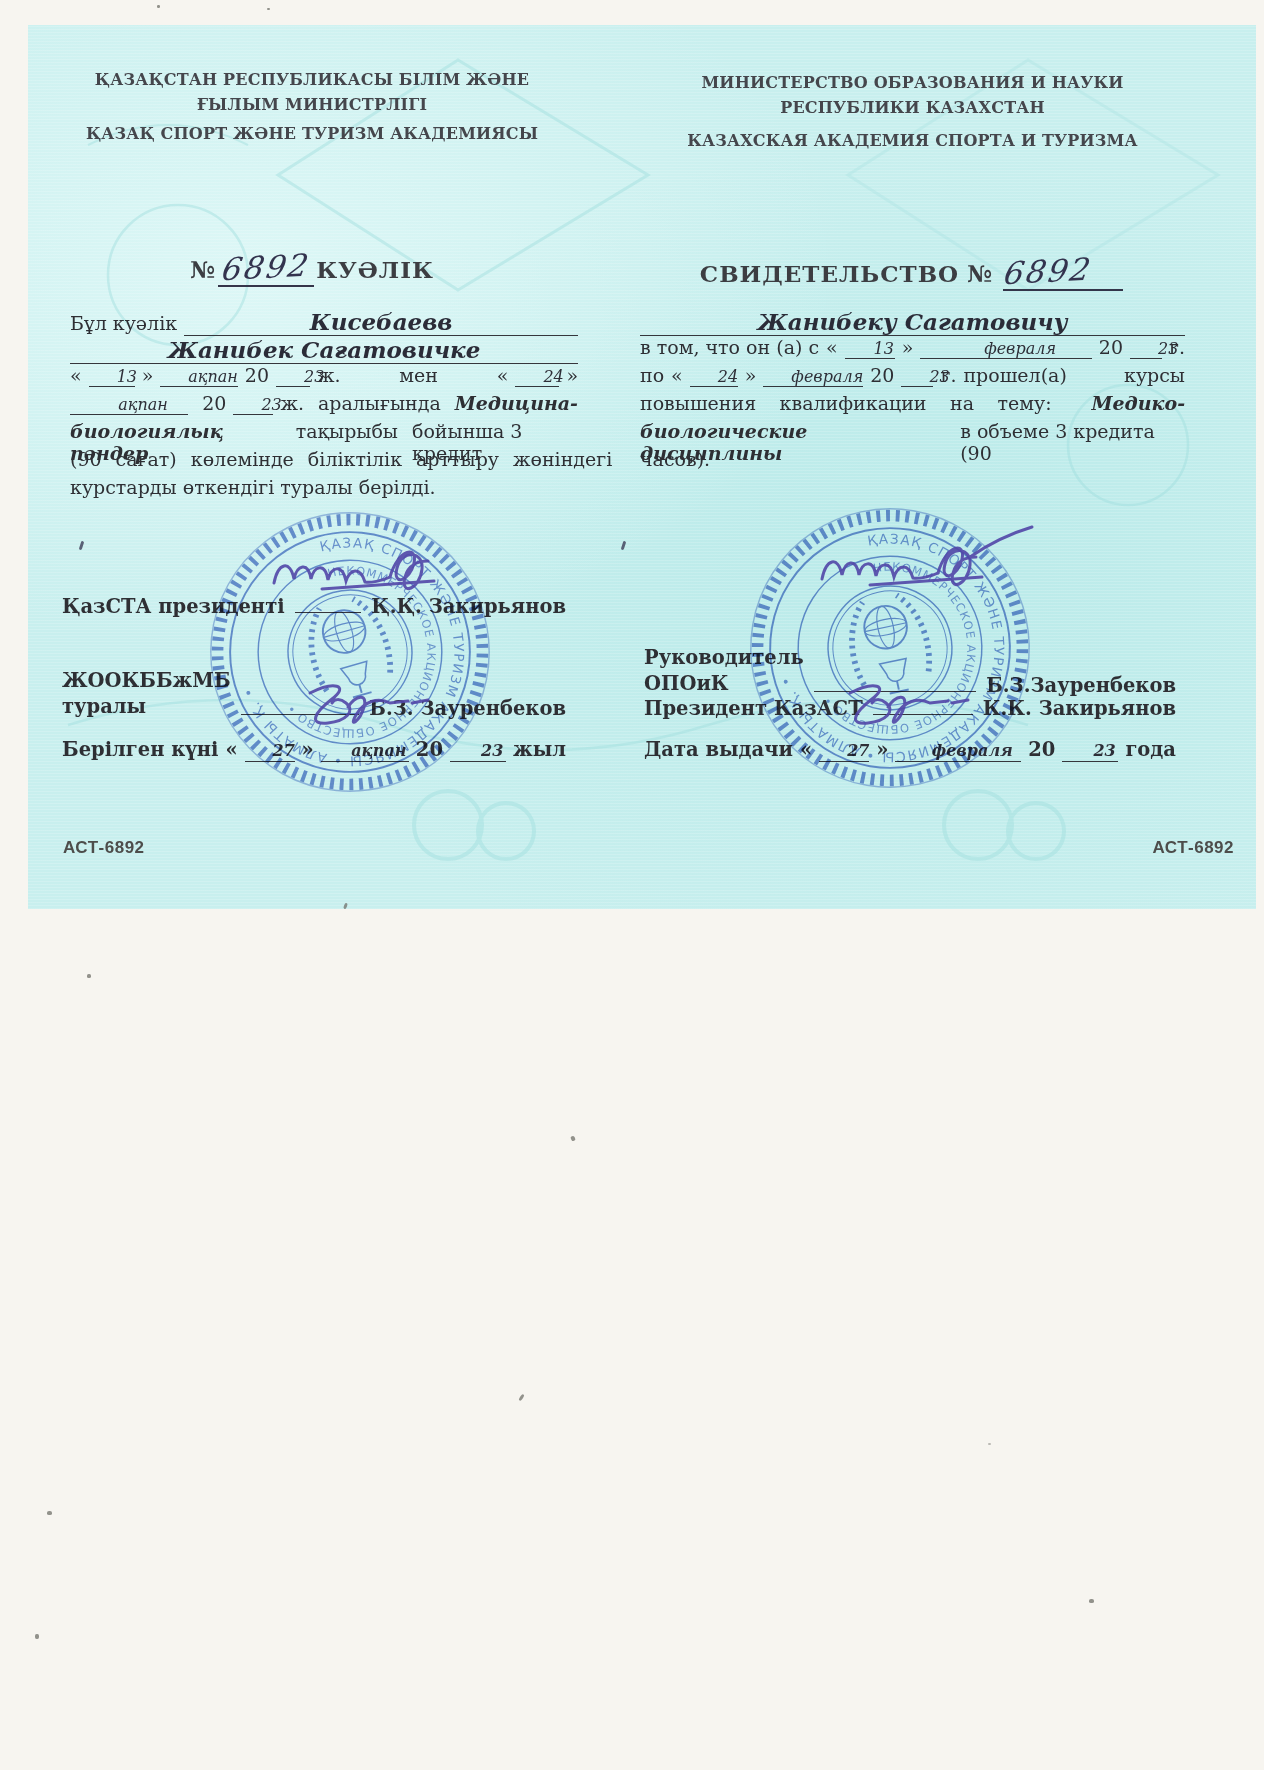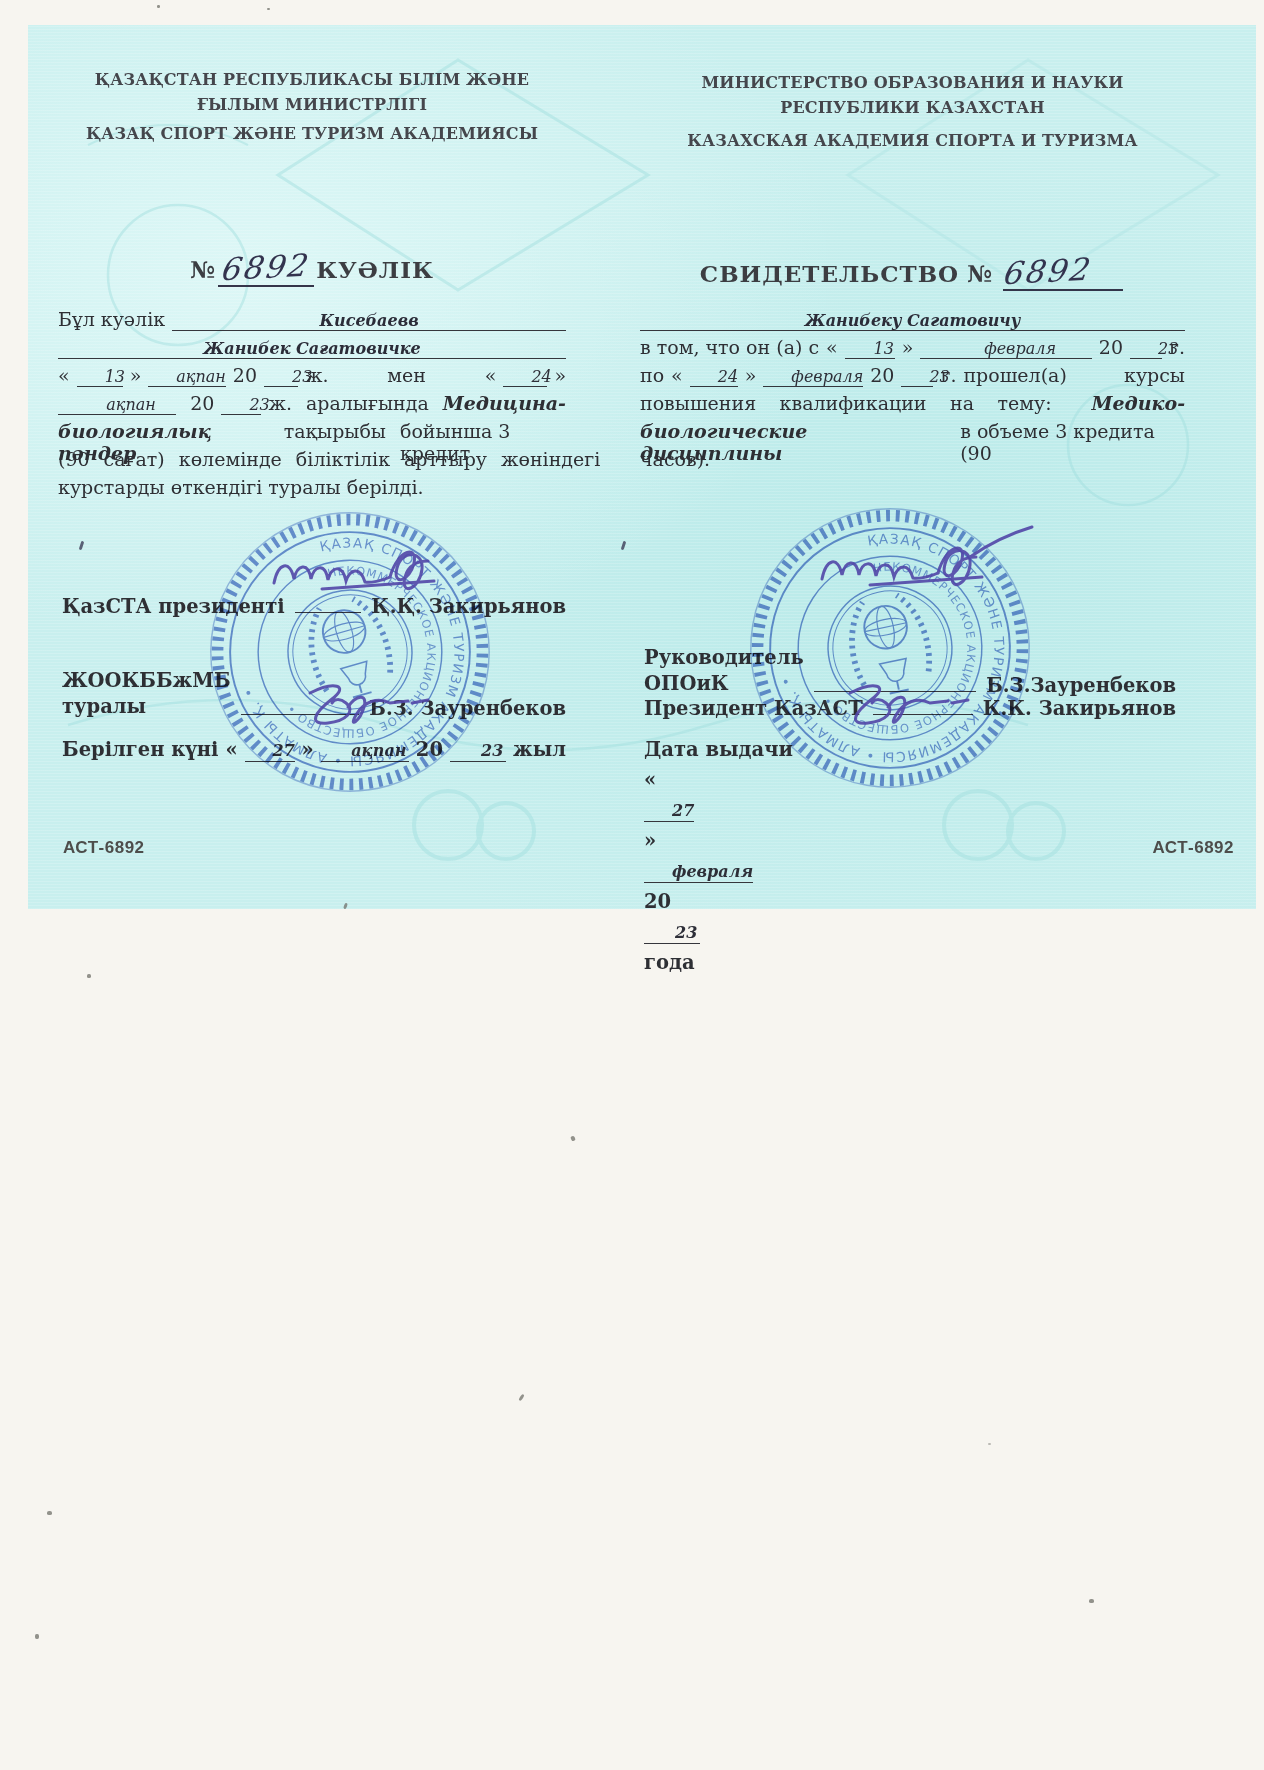--- a/index.html
+++ b/index.html
@@ -29,21 +29,21 @@
   .hw {
     font-style:italic; font-weight:normal; font-size:31px; letter-spacing:2px;
     color:#33334e; display:inline-block; transform:skewX(-12deg) rotate(-3deg);
   }
   .num-blank { border-bottom:2px solid #34354a; padding:0 2px; margin:0 2px; text-align:center; }
   .bodytxt { font-size:19px; color:#2e2f34; }
   .fl { display:flex; align-items:baseline; height:28px; gap:7px; }
   .sp { flex:1; }
   .blank { border-bottom:1.6px solid #35363c; text-align:center; }
   .grow1 { flex:1; }
-  .fillv { font-weight:bold; font-style:italic; font-size:16px; color:#2b2c38; }
+  .fillv { font-weight:bold; font-style:italic; font-size:23px; color:#2b2c38; }
   .filli { font-style:italic; font-size:16px; color:#2e2f38;margin-left:28px; }
   .subj { font-weight:bold; font-style:italic; }
   .t { }
   .sigs { font-weight:bold; font-size:19.5px; color:#2e2f34; }
   .sig-row { display:flex; align-items:flex-end; }
   .sigline { flex:1; border-bottom:1.6px solid #35363c; margin:0 10px 5px; height:12px; }
   .stack { display:flex; flex-direction:column; line-height:26px; }
   .daterow { font-weight:bold; height:30px; }
   .daterow .filli, .daterow .cent { font-weight:bold; }
   .code {
@@ -80,21 +80,21 @@
 
     <div class="sec hdr" style="left:30px; top:42px; width:508px;">ҚАЗАҚСТАН РЕСПУБЛИКАСЫ БІЛІМ ЖӘНЕ ҒЫЛЫМ МИНИСТРЛІГІ</div>
     <div class="sec hdr" style="left:30px; top:96px; width:508px;">ҚАЗАҚ СПОРТ ЖӘНЕ ТУРИЗМ АКАДЕМИЯСЫ</div>
 
     <div class="sec title-row" style="left:30px; top:224px; width:508px;">
       <span>№</span>
       <span class="num-blank" style="min-width:96px;"><span class="hw">6892</span></span>
       <span>КУӘЛІК</span>
     </div>
 
-    <div class="sec bodytxt" style="left:30px; top:283px; width:508px;">
+    <div class="sec bodytxt" style="left:42px; top:283px; width:508px;">
       <div class="fl">
         <span class="t">Бұл куәлік</span>
         <span class="blank grow1"><span class="fillv">Кисебаевв</span></span>
       </div>
       <div class="fl">
         <span class="blank grow1"><span class="fillv">Жанибек Сағатовичке</span></span>
       </div>
       <div class="fl">
         <span>«</span>
         <span class="blank" style="width:46px;"><span class="filli">13</span></span>
@@ -239,21 +239,21 @@
           <span>ОПОиК</span>
         </span>
         <span class="sigline"></span>
         <span>Б.З.Зауренбеков</span>
       </div>
       <div class="sig-row">
         <span>Президент КазАСТ</span>
         <span class="sigline"></span>
         <span>К.К. Закирьянов</span>
       </div>
-      <div class="fl daterow" style="margin-top:18px;flex-direction:column;">
+      <div class="fl daterow" style="margin-top:18px;">
         <span>Дата выдачи</span>
         <span>«</span>
         <span class="blank" style="width:50px;"><span class="filli">27</span></span>
         <span>»</span>
         <span class="blank grow1"><span class="filli">февраля</span></span>
         <span class="cent">20</span>
         <span class="blank" style="width:56px; text-align:left; padding-left:3px;"><span class="filli">23</span></span>
         <span>года</span>
       </div>
     </div>

